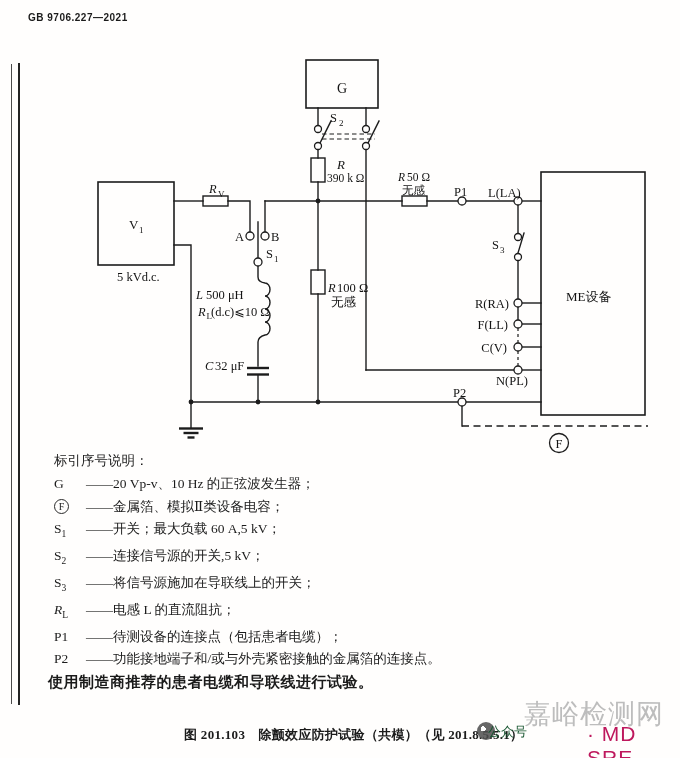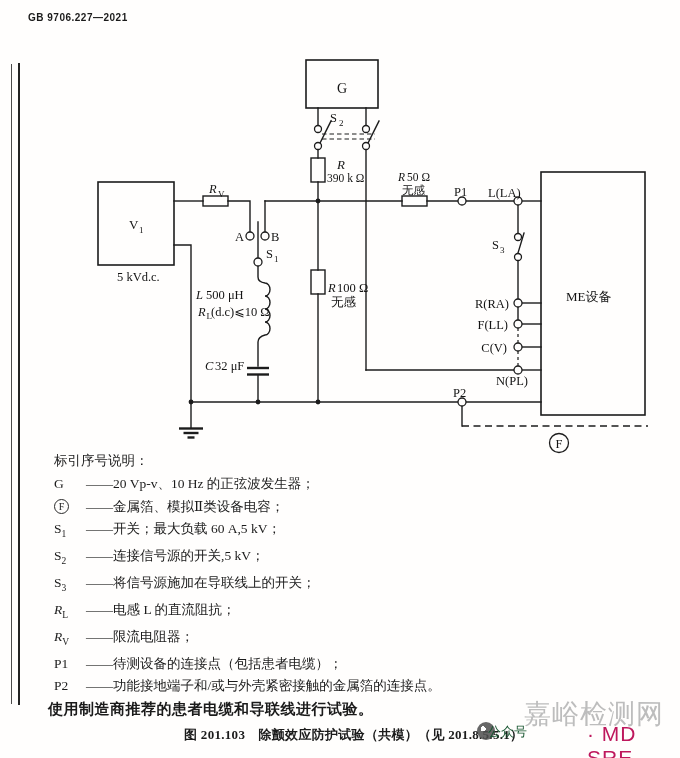--- a/index.html
+++ b/index.html
@@ -238,24 +238,20 @@
     </div>
     <div class="lrow">
       <span class="sym"><span>S</span><sub>3</sub></span>
       <span class="desc">——将信号源施加在导联线上的开关；</span>
     </div>
     <div class="lrow">
       <span class="sym"><span class="it">R</span><sub>L</sub></span>
       <span class="desc">——电感 L 的直流阻抗；</span>
     </div>
     <div class="lrow">
-      <span class="sym"><span class="it">R</span><sub>V</sub></span>
-      <span class="desc">——限流电阻器；</span>
-    </div>
-    <div class="lrow">
       <span class="sym"><span>P1</span></span>
       <span class="desc">——待测设备的连接点（包括患者电缆）；</span>
     </div>
     <div class="lrow">
       <span class="sym"><span>P2</span></span>
       <span class="desc">——功能接地端子和/或与外壳紧密接触的金属箔的连接点。</span>
     </div>
 
     <div class="lnote">使用制造商推荐的患者电缆和导联线进行试验。</div>
   </div>

